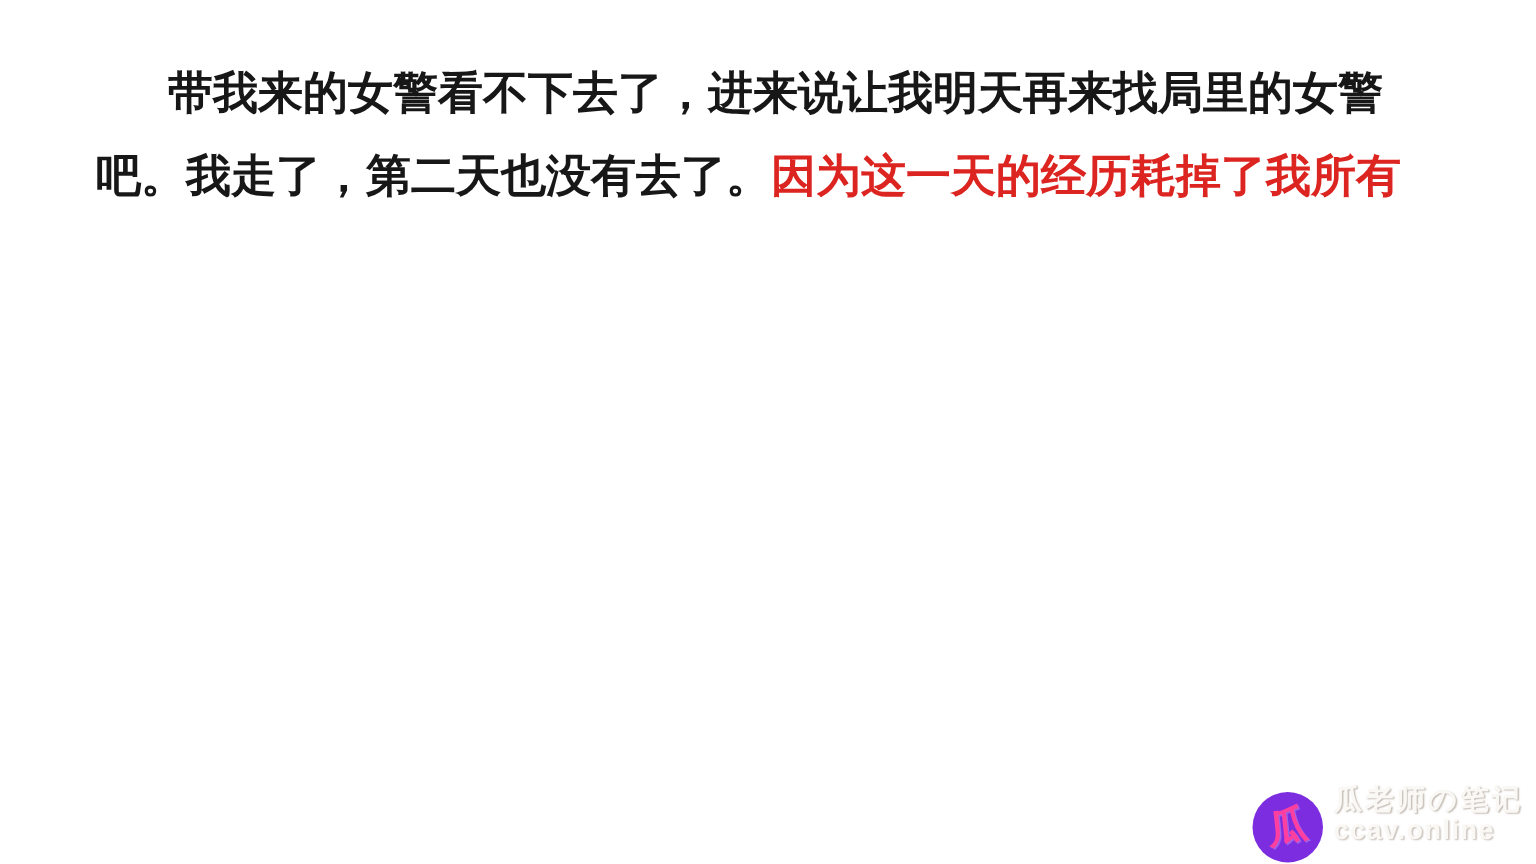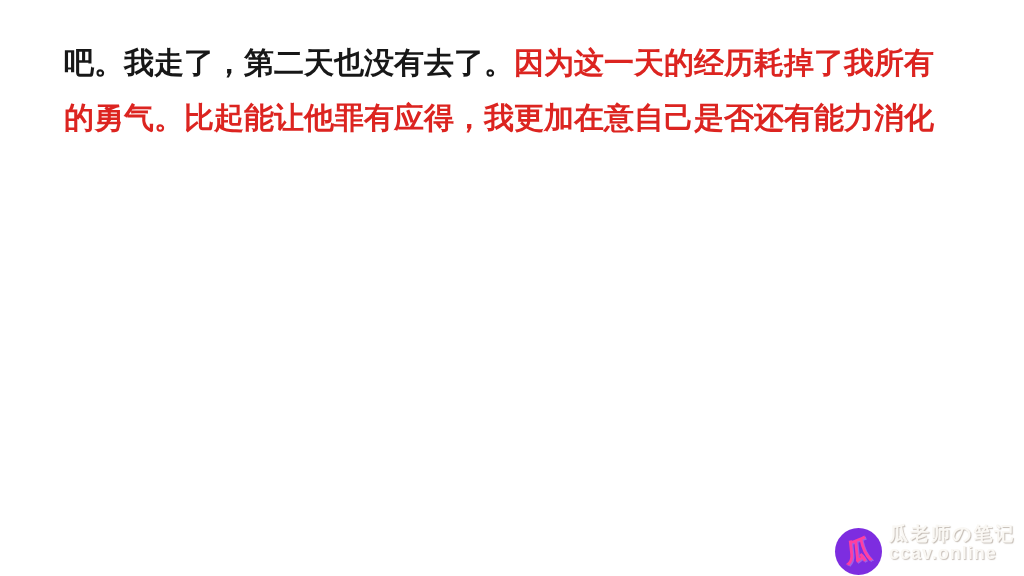--- a/index.html
+++ b/index.html
@@ -88,25 +88,25 @@
     text-shadow:1px 1px 1px rgba(165,152,140,.6);
     line-height:19px;
     white-space:nowrap;
   }
 </style>
 </head>
 <body>
 
 <div class="article">
   <div class="paragraph-2">
+    <div class="text-line indent">
+      <span>带我来的女警看不下去了，进来说让我明天再来找局里的女警</span>
+    </div>
     <div class="text-line">
       <span>吧。我走了，第二天也没有去了。</span><span class="hl">因为这一天的经历耗掉了我所有</span>
-    </div>
-    <div class="text-line">
-      <span class="hl">的勇气。比起能让他罪有应得，我更加在意自己是否还有能力消化</span>
     </div>
   </div>
 </div>
 
 <div class="watermark">
   <div class="wm-logo">
     <span class="glyph">瓜</span>
   </div>
   <div class="wm-text">
     <span class="wm-title">瓜老师の笔记</span>

